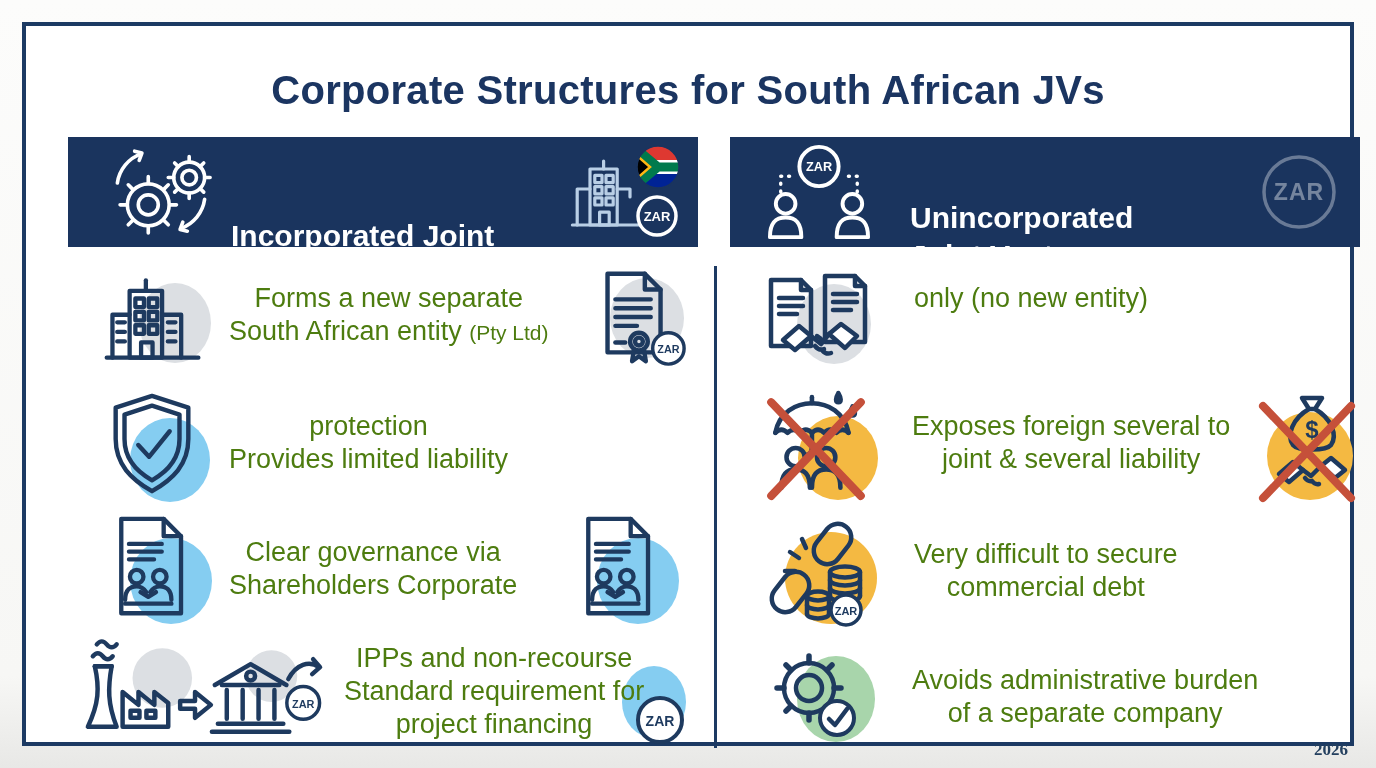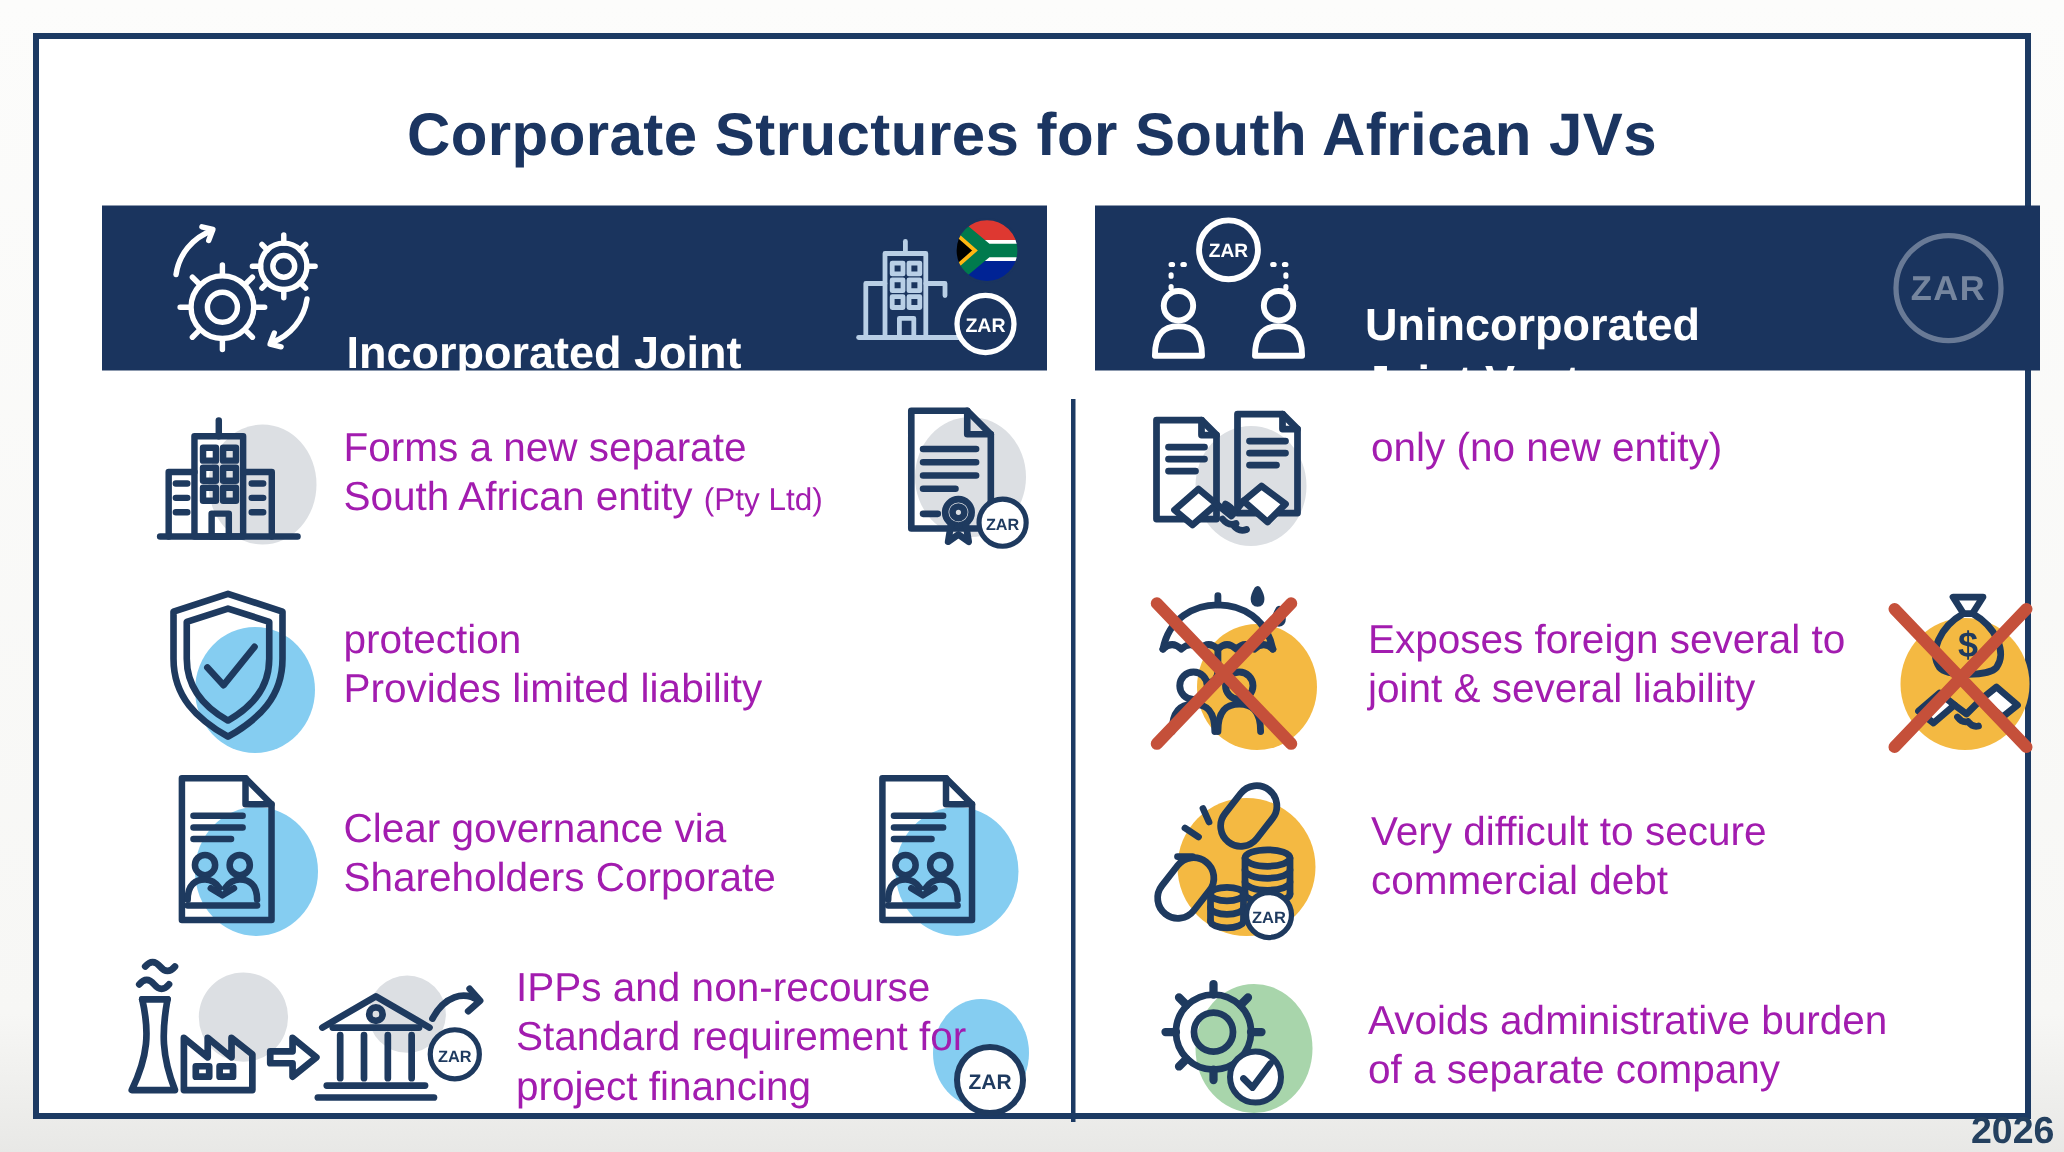--- a/index.html
+++ b/index.html
@@ -12,24 +12,24 @@
            font-size:40px; font-weight:800; color:#1b3561; letter-spacing:.3px; }
   .banner { position:absolute; top:111px; height:110px; background:#1a345e; color:#fff; }
   .banner-left  { left:42px;  width:630px; }
   .banner-right { left:704px; width:630px; }
   .banner-title { position:absolute; top:50%; transform:translateY(-50%);
                   font-size:30px; font-weight:700; line-height:1.25;margin-top:44px; }
   .divider { position:absolute; left:688px; top:240px; width:3px; height:482px; background:#1c3a63; }
   .icon { position:absolute; }
   .icon svg { position:relative; z-index:1; display:block; }
   .blob { position:absolute; border-radius:50%; z-index:0; }
-  .item-text { position:absolute; color:#a21caf; font-size:27px; line-height:33px; z-index:2; }
+  .item-text { position:absolute; color:#4d7c0f; font-size:27px; line-height:33px; z-index:2;text-align:center; }
   .item-text .line { display:block; }
   .small { font-size:21px; }
-  .year { position:absolute; left:1288px; top:714px; font-size:25px; font-weight:600; color:#24405f; }
+  .year { position:absolute; left:1288px; top:714px; font-size:17px; font-weight:600; color:#24405f;font-family:Liberation Serif, serif; }
   .ic  { stroke:#1e3a5f; fill:none; stroke-width:4.5; stroke-linecap:round; stroke-linejoin:round; }
   .icw { stroke:#ffffff; fill:none; stroke-width:4; stroke-linecap:round; stroke-linejoin:round; }
   .icb { stroke:#b9cfe6; fill:none; stroke-width:4; stroke-linecap:round; stroke-linejoin:round; }
   .xmark { stroke:#c5503a; stroke-width:8; stroke-linecap:round; fill:none; }
   .ztext { font-family:"Liberation Sans",sans-serif; font-weight:bold; fill:#1e3a5f; }
   .ztextw { font-family:"Liberation Sans",sans-serif; font-weight:bold; fill:#ffffff; }
 </style>
 </head>
 <body>
 

